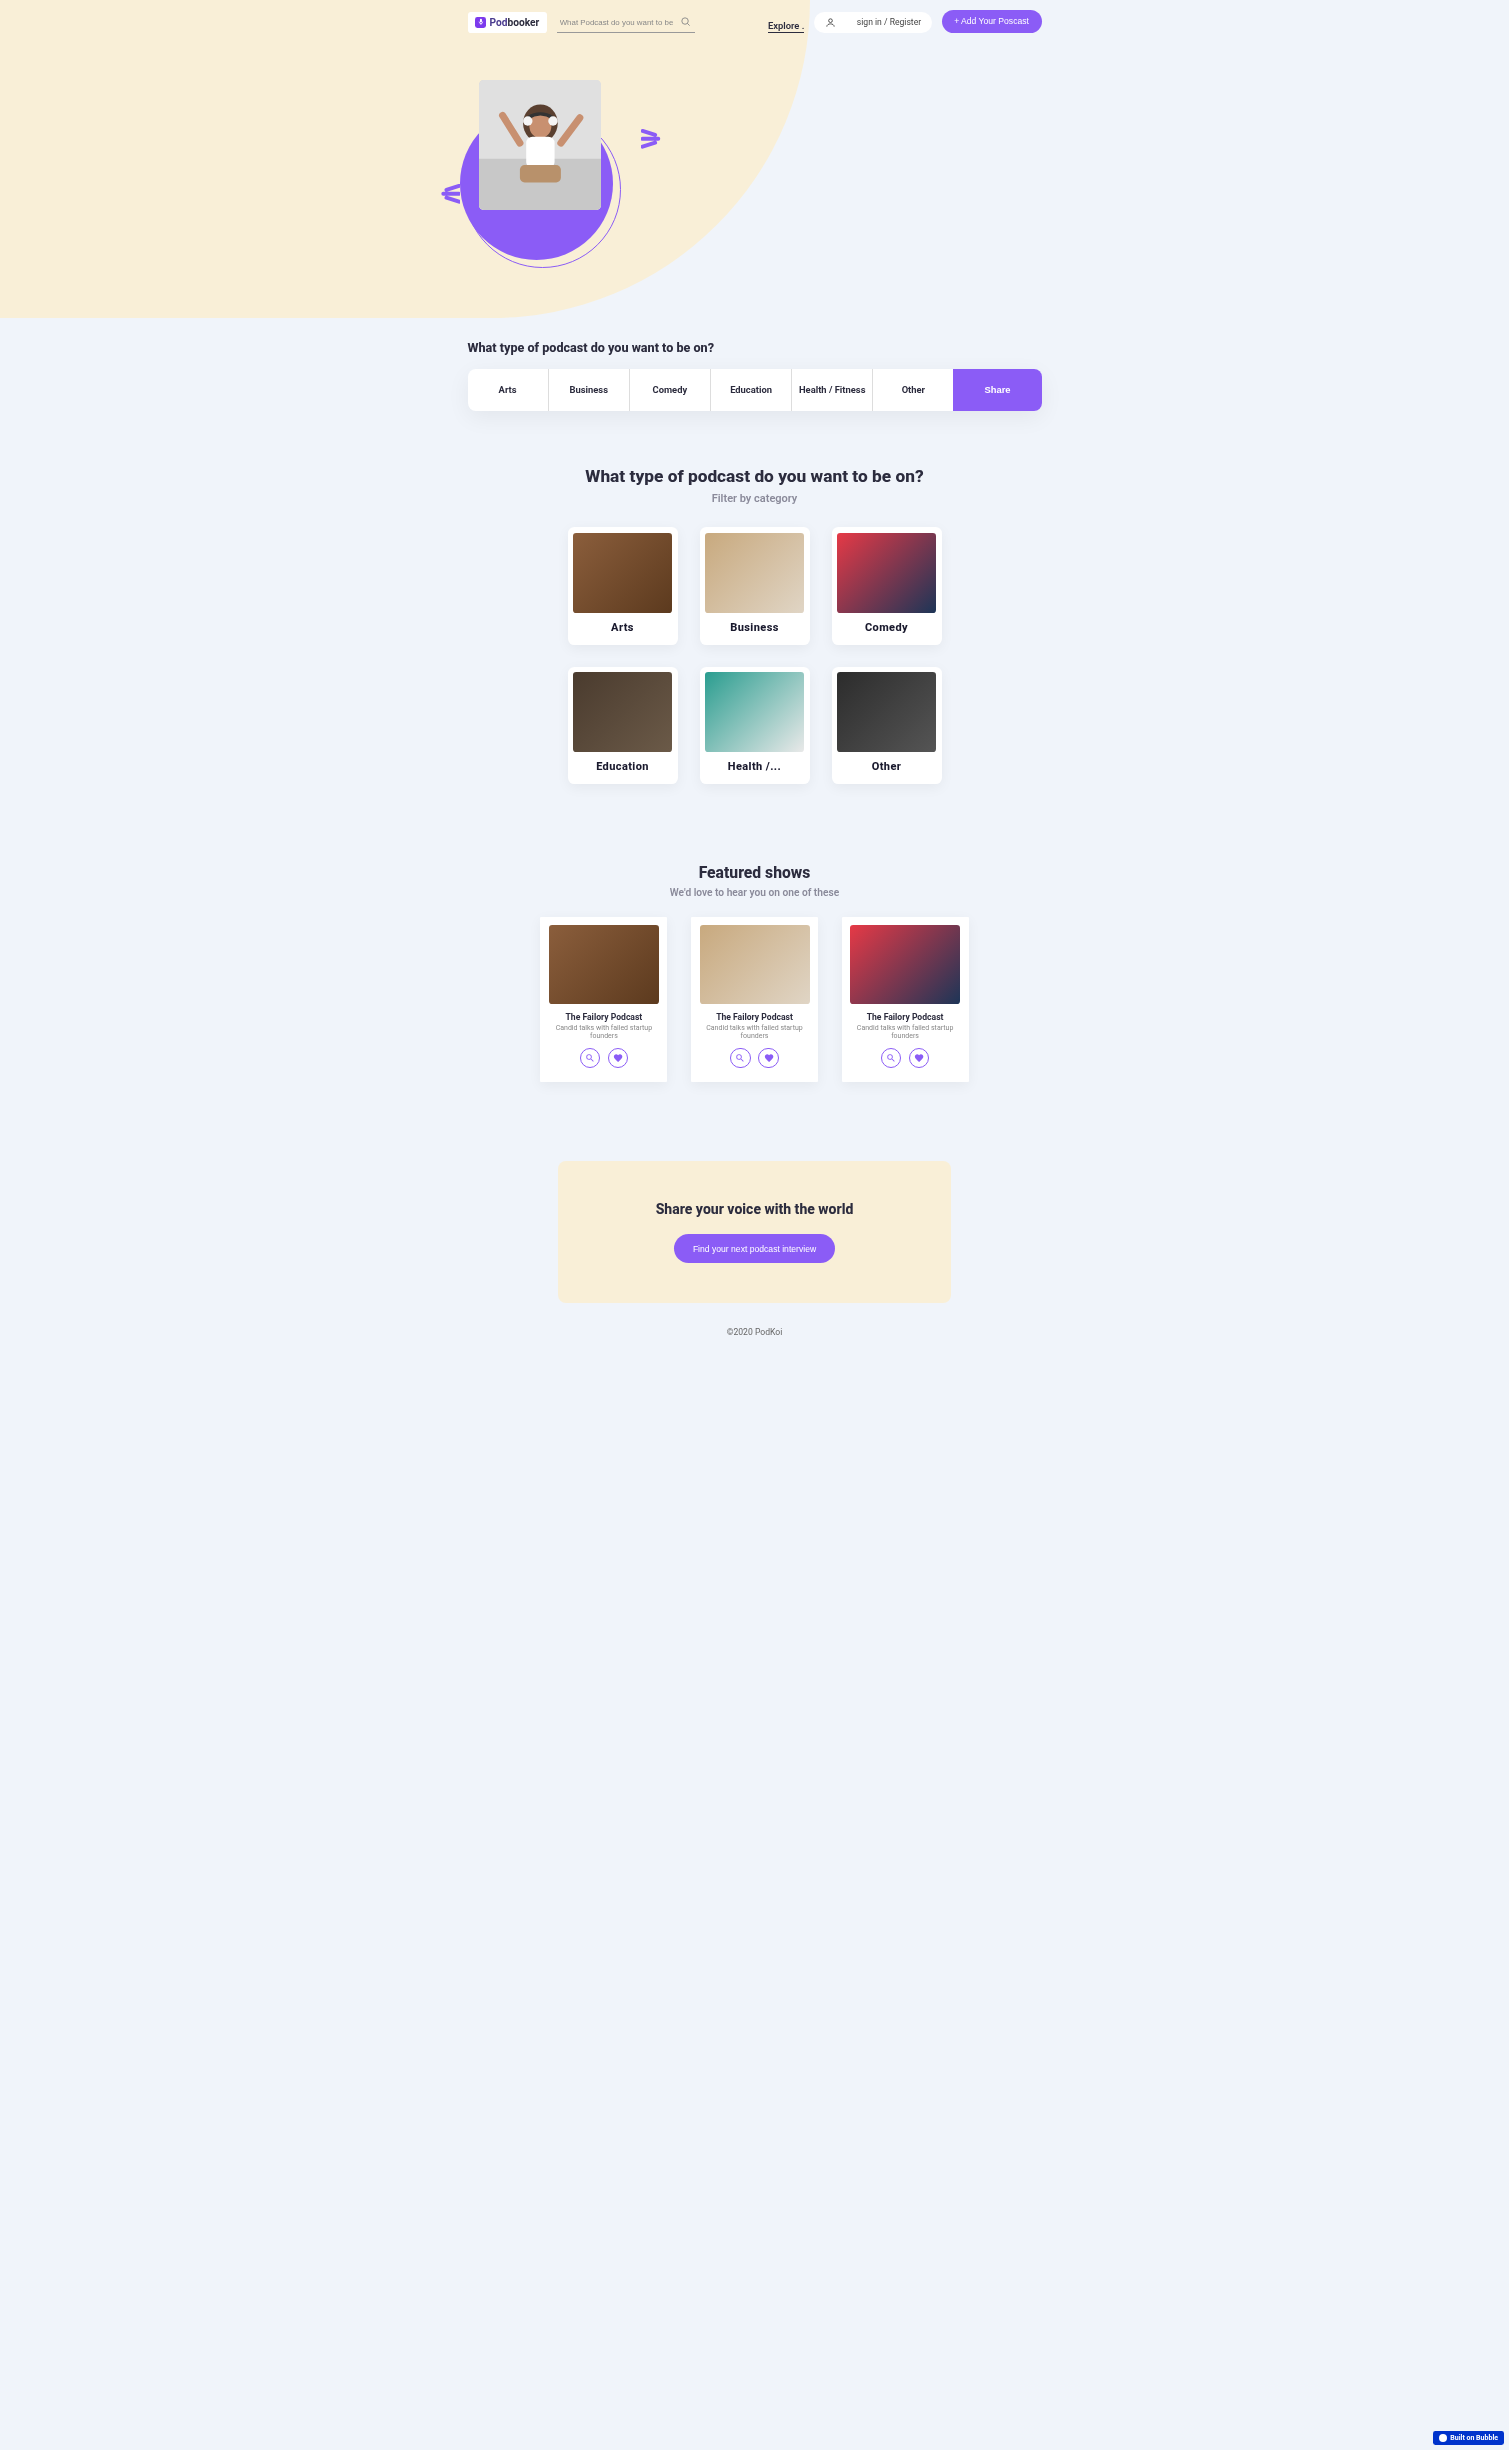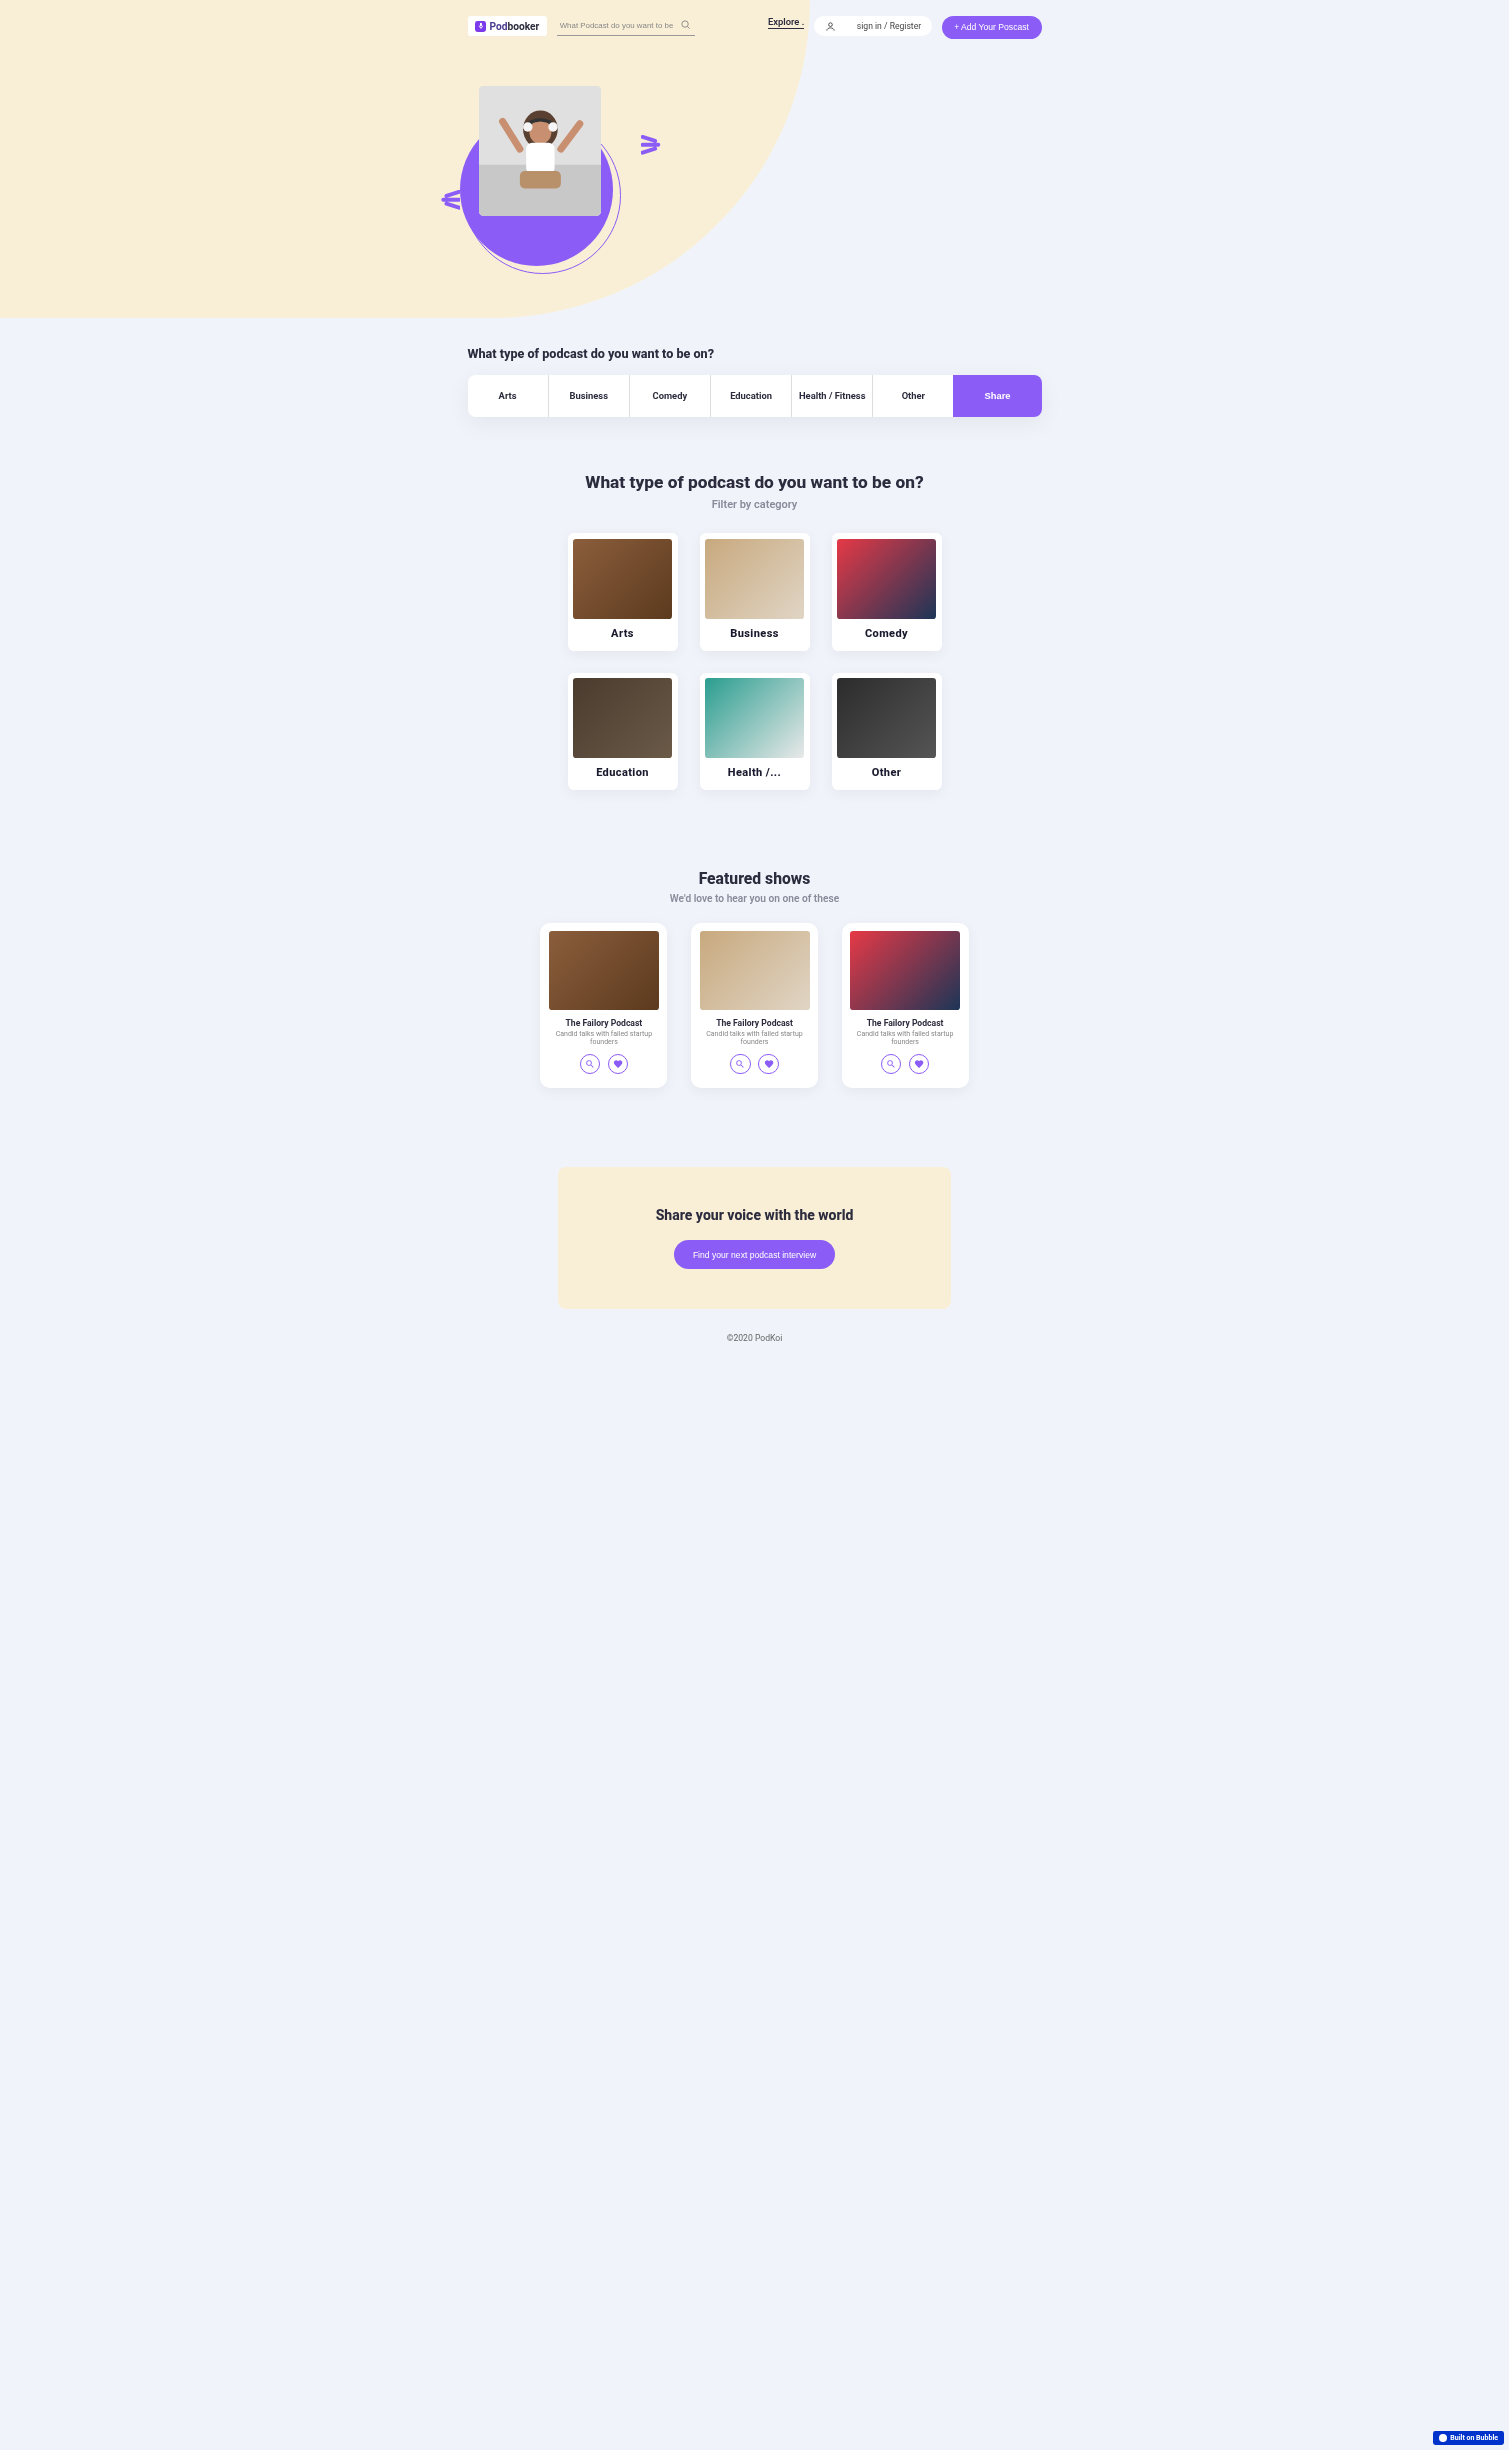--- a/index.html
+++ b/index.html
@@ -1,20 +1,20 @@
 <!DOCTYPE html>
 <html style="font-size:12.6px"><head>
 <meta charset="utf-8">
 <style>
 * { margin: 0; padding: 0; box-sizing: border-box; }
 body { font-family: -apple-system, BlinkMacSystemFont, 'Segoe UI', Roboto, sans-serif; background: #f0f4fa; color: #2c2c3e; overflow-x: hidden; }
 .page { width: 676px; margin: 0 auto; position: relative; }
 .hero-bg { position: absolute; top: 0; left: -417px; width: 810px; height: 318px; background: #f9efd7; border-bottom-right-radius: 409px; z-index: 0; }
 .container { position: relative; z-index: 1; padding: 0 51px; }
-.topbar { display: flex; align-items: flex-start; padding-top: 16px; gap: 9.4px; }
+.topbar { display: flex; align-items: flex-end; padding-top: 10px; gap: 9.4px; }
 .logo { background: #fff; padding: 4.7px 7.9px; border-radius: 3.1px; display: flex; align-items: center; gap: 3.1px; font-weight: 700; font-size: 10.2px; }
 .logo-icon { width: 11px; height: 11px; background: #7c3aed; border-radius: 2.4px; display: inline-flex; align-items: center; justify-content: center; }
 .logo-icon svg { width: 7.9px; height: 7.9px; fill: #fff; }
 .logo-text { color: #4a3b8f; }
 .logo-text-accent { color: #2c2c3e; }
 .search-wrap { position: relative; flex: 0 0 auto; }
 .search-input { border: none; border-bottom: 0.8px solid #999; background: transparent; padding: 4.7px 20.4px 4.7px 3.1px; font-size: 7.9px; width: 138px; outline: none; color: #666; }
 .search-input::placeholder { color: #888; }
 .search-icon-top { position: absolute; right: 3.1px; top: 3.1px; width: 11px; height: 11px; }
 .spacer { flex: 1; }
@@ -51,21 +51,21 @@
 .thumb-arts { background: linear-gradient(135deg,#8b5e3c,#5c3a1e); }
 .thumb-biz { background: linear-gradient(135deg,#c8a97e,#e0d5c5); }
 .thumb-comedy { background: linear-gradient(135deg,#e63946,#1d3557); }
 .thumb-edu { background: linear-gradient(135deg,#4a3b2e,#6b5a48); }
 .thumb-health { background: linear-gradient(135deg,#2a9d8f,#e9e9e9); }
 .thumb-other { background: linear-gradient(135deg,#2c2c2c,#555); }
 .cat-card-label { text-align: center; font-weight: 800; font-size: 11px; margin-top: 7.9px; color: #1a1a2e; letter-spacing: 0.4px; }
 .featured-title { text-align: center; font-size: 15.7px; font-weight: 800; margin-top: 79px; }
 .featured-sub { text-align: center; font-size: 10.2px; color: #8a8a9a; font-weight: 600; margin-top: 4.7px; }
 .show-grid { display: flex; gap: 23.6px; justify-content: center; margin-top: 19px; }
-.show-card { background: #fff; border-radius: 10px; padding: 7.9px 7.9px 14px 7.9px; width: 127px; box-shadow: 0 3.1px 12.6px rgba(0,0,0,0.05); text-align: center; }
+.show-card { background: #fff; border-radius: 1px; padding: 7.9px 7.9px 14px 7.9px; width: 127px; box-shadow: 0 3.1px 12.6px rgba(0,0,0,0.05); text-align: center; }
 .show-img { width: 110px; height: 79px; border-radius: 3.1px; margin: 0 auto; }
 .show-title { font-size: 8.6px; font-weight: 700; margin-top: 7.9px; }
 .show-desc { font-size: 7px; color: #888; margin-top: 2.4px; }
 .show-actions { display: flex; justify-content: center; gap: 7.9px; margin-top: 7.9px; }
 .circ-btn { width: 20.4px; height: 20.4px; border: 0.8px solid #8b5cf6; border-radius: 50%; display: flex; align-items: center; justify-content: center; cursor: pointer; }
 .circ-btn svg { width: 10.2px; height: 10.2px; fill: #8b5cf6; }
 .cta-box { background: #f9efd7; border-radius: 7.9px; padding: 40px; text-align: center; margin: 79px auto 0; width: 393px; }
 .cta-title { font-size: 14px; font-weight: 800; color: #2c2c3e; }
 .cta-btn { background: #8b5cf6; color: #fff; border: none; border-radius: 17.3px; padding: 9.4px 19px; font-size: 8.6px; font-weight: 500; margin-top: 17.3px; cursor: pointer; }
 .footer { text-align: center; font-size: 8.6px; color: #666; padding: 23.6px 0; }

